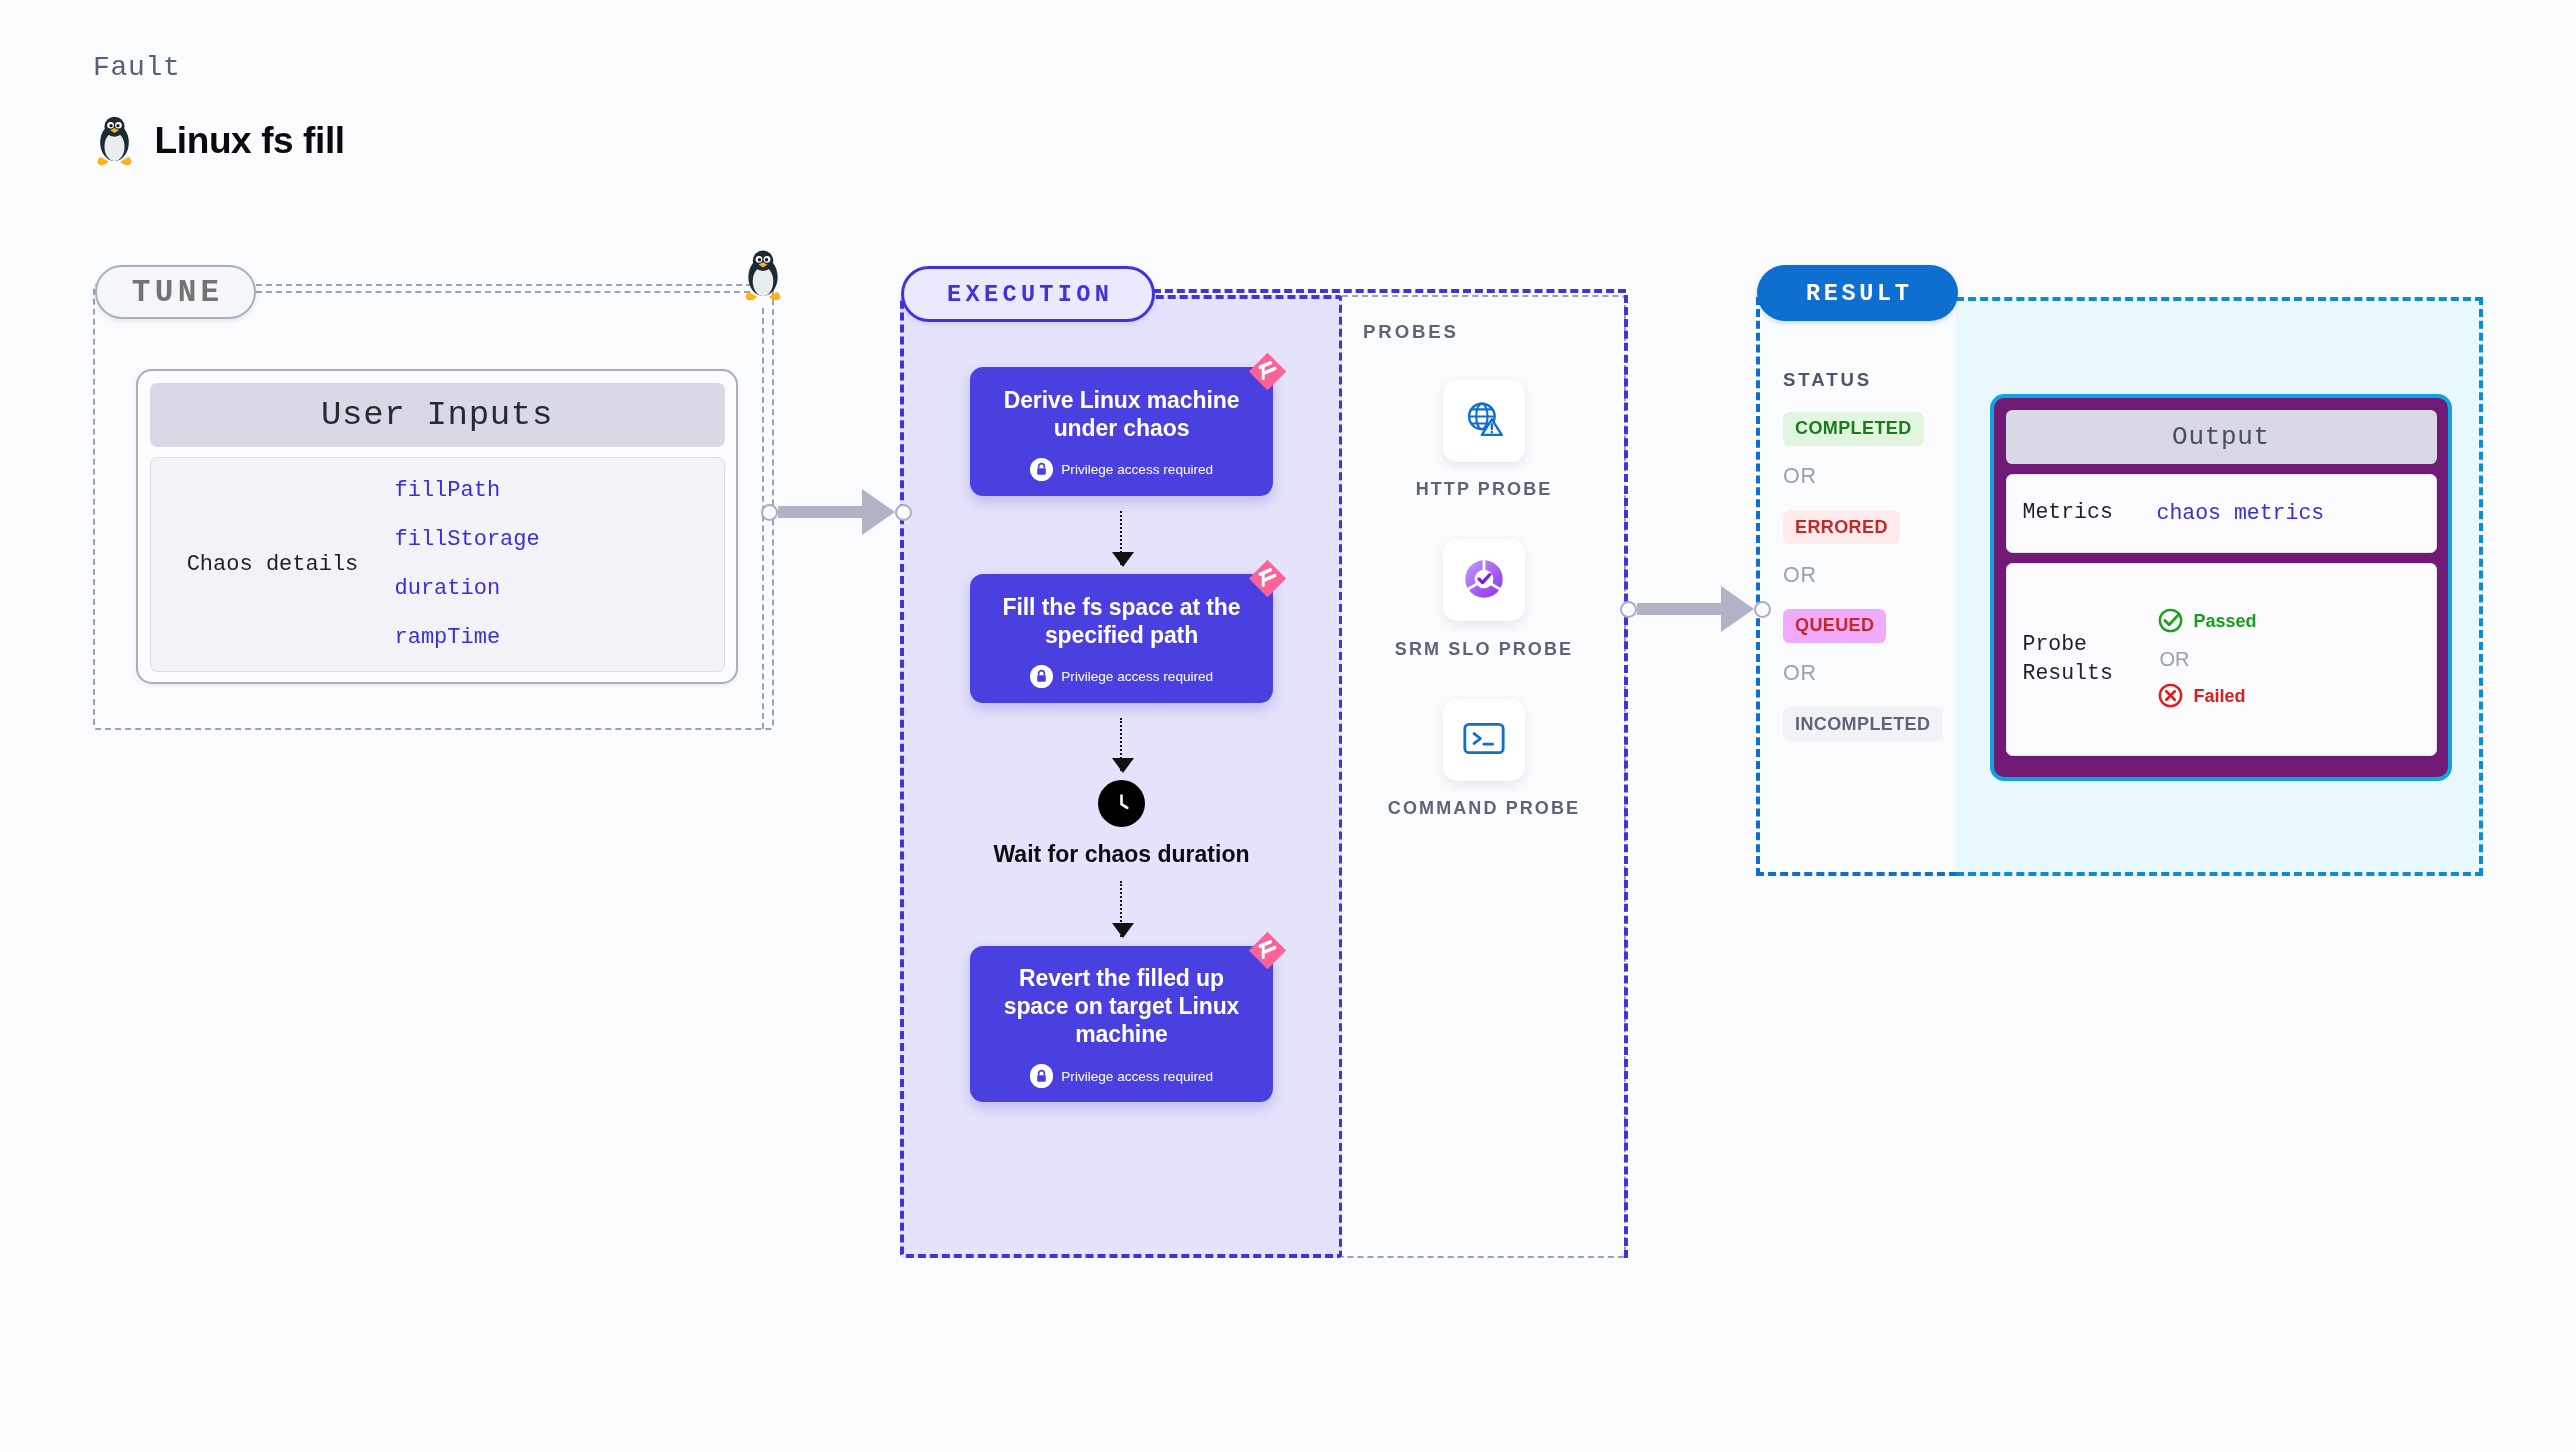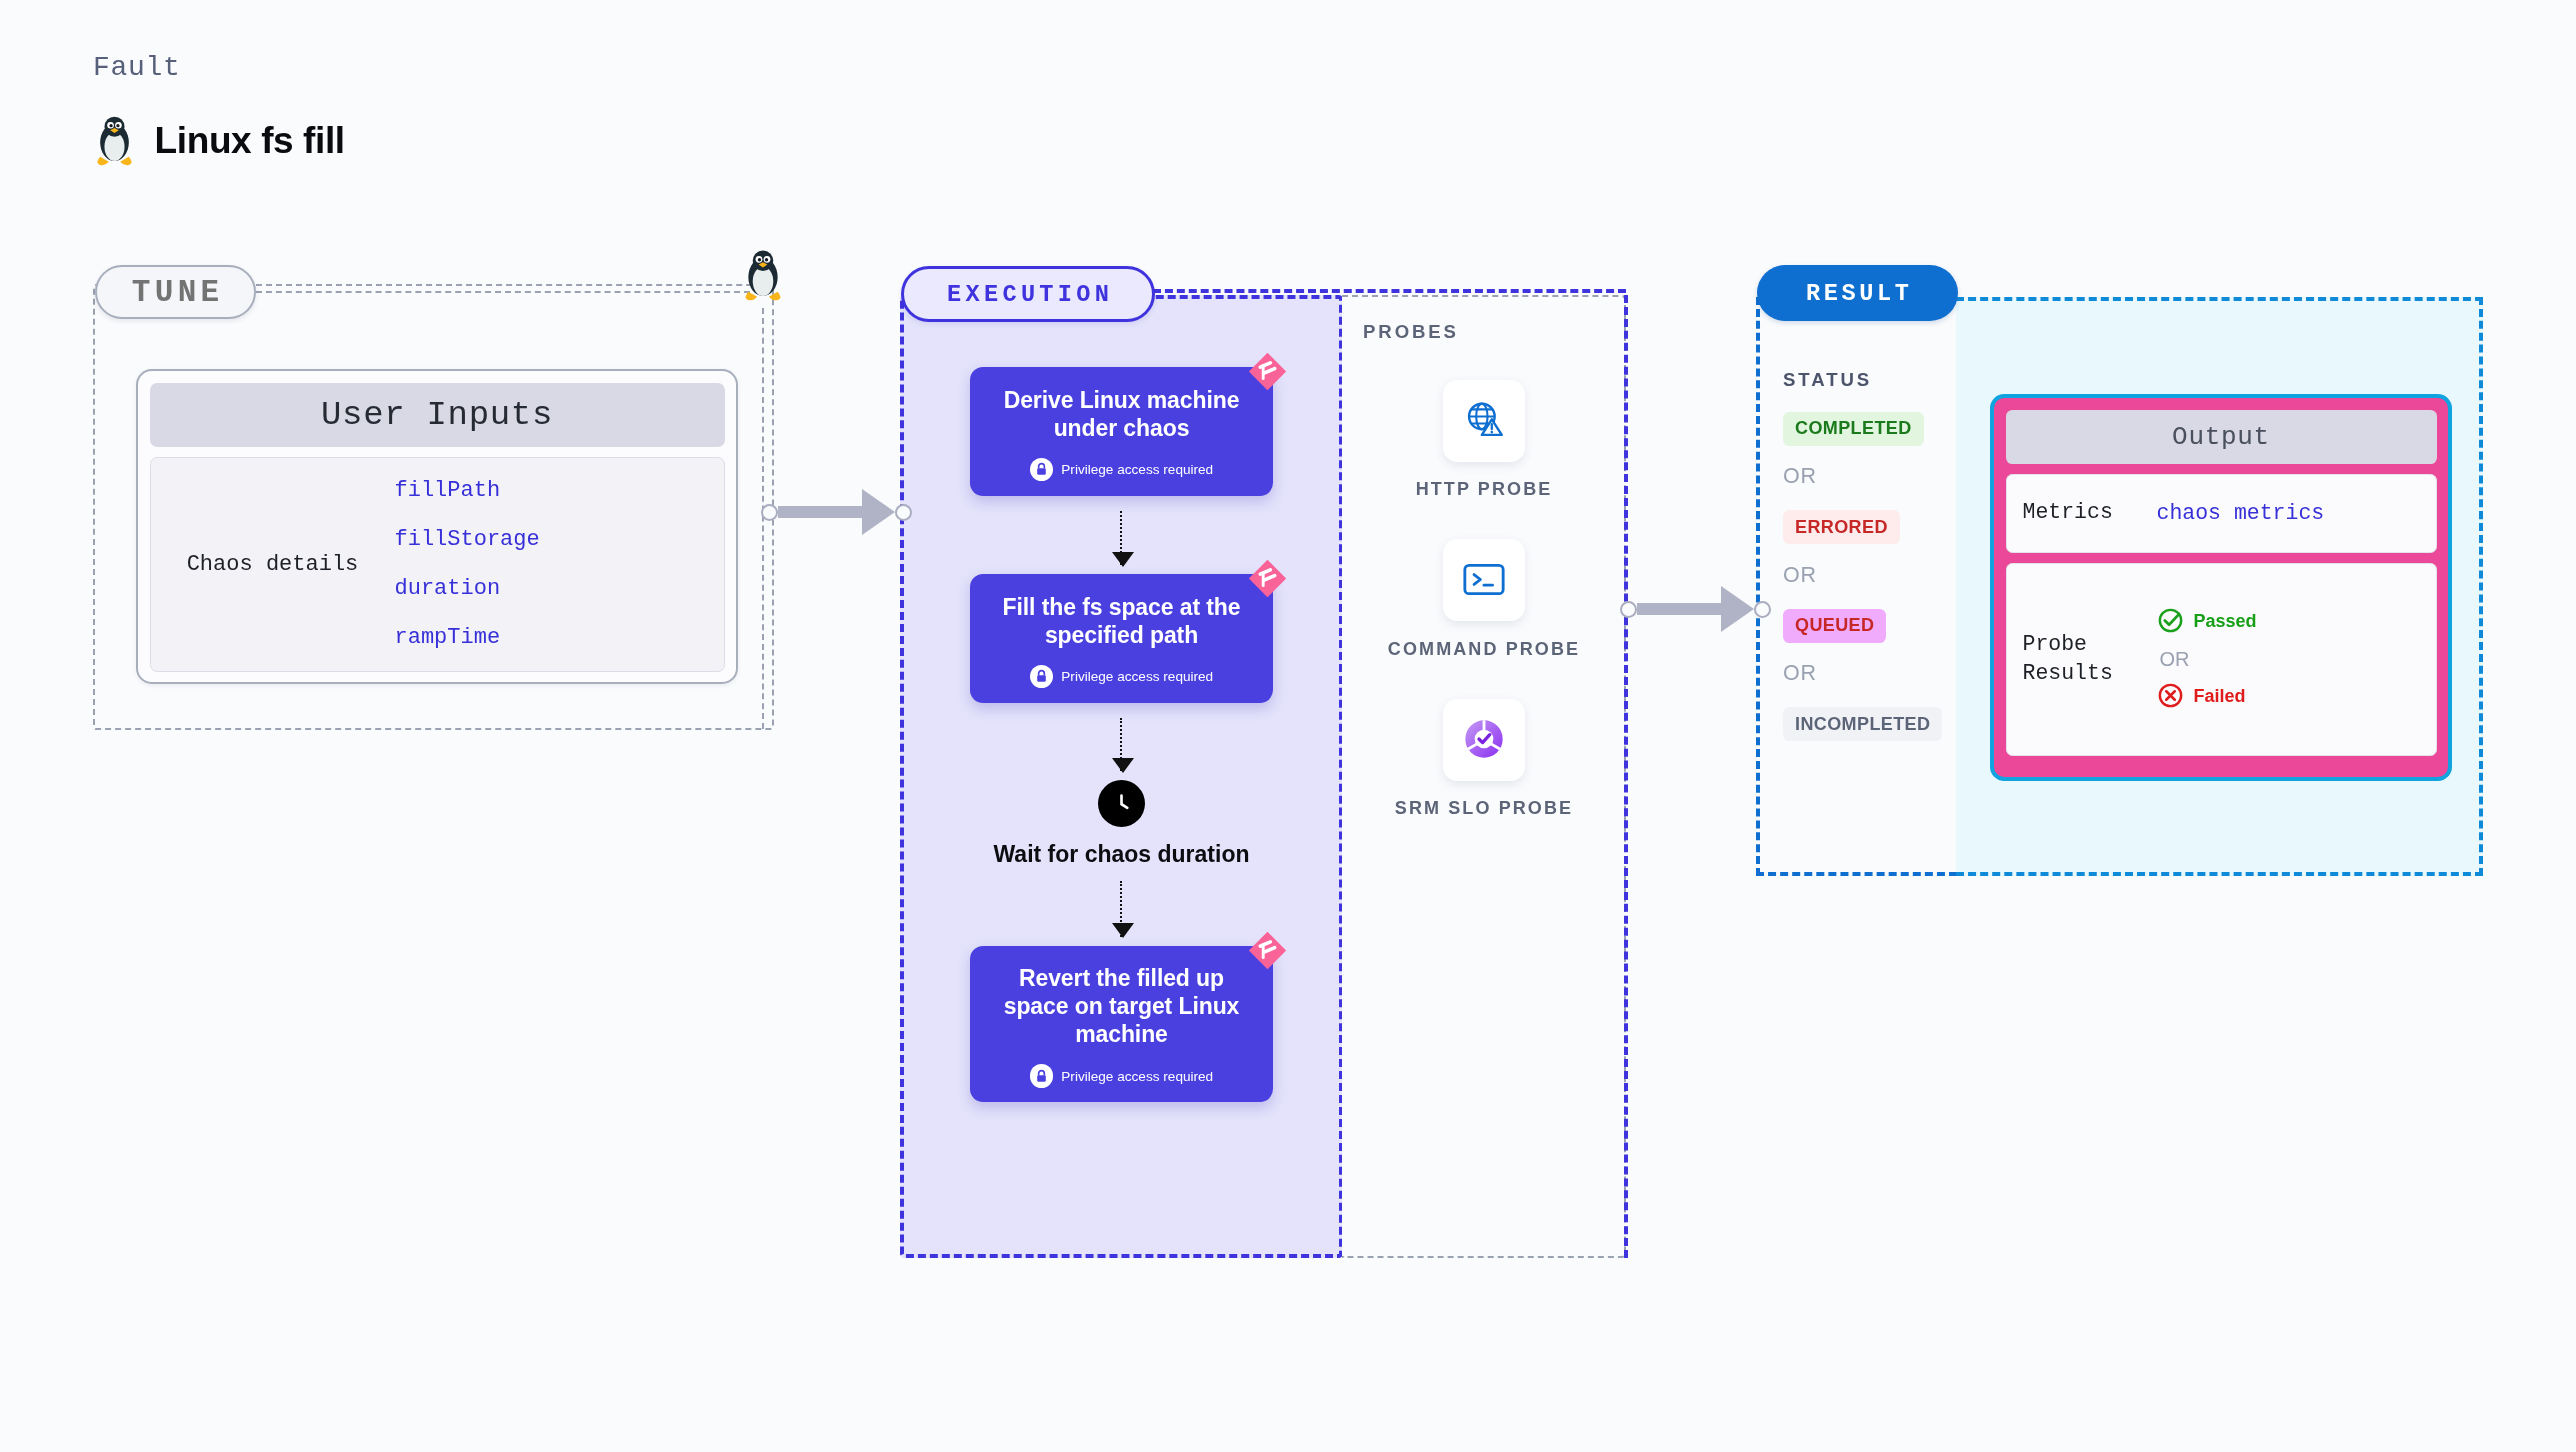--- a/index.html
+++ b/index.html
@@ -281,21 +281,21 @@
     margin-top: 21px;
   }
   .status-or {
     font-size: 21.5px; color: #9aa1b0; margin-top: 18.6px;
     letter-spacing: 0.7px;
   }
 
   
   #output-card {
     position: absolute; left: 1990px; top: 394px; width: 462px; height: 387px;
-    background: #ec4899;
+    background: #701a75;
     border: 4.3px solid #0fa3e0;
     border-radius: 14.3px;
     padding: 11.5px;
     z-index: 4;
   }
   #output-header {
     height: 54px; background: #d8d9e4; border-radius: 6.4px;
     display: flex; align-items: center; justify-content: center;
   }
   #output-header span {
@@ -490,50 +490,50 @@
           <circle cx="42" cy="48" r="1.9" fill="#0f6fd0"></circle>
         </svg>
       </span>
     </div>
     <div class="probe-label">HTTP PROBE</div>
   </div>
 
   <div class="probe-item">
     <div class="probe-tile">
       <span>
-        <svg width="44" height="37" viewBox="0 0 62 52">
-          <rect x="4" y="6" width="54" height="40" rx="6" fill="none" stroke="#0f6fd0" stroke-width="4"></rect>
-          <path d="M17 19 L26 26 L17 33" fill="none" stroke="#0f6fd0" stroke-width="4" stroke-linecap="round" stroke-linejoin="round"></path>
-          <path d="M31 34 H43" stroke="#0f6fd0" stroke-width="4" stroke-linecap="round"></path>
-        </svg>
-      </span>
-    </div>
-    <div class="probe-label">COMMAND PROBE</div>
-  </div>
-
-  <div class="probe-item">
-    <div class="probe-tile">
-      <span>
         <svg width="46" height="46" viewBox="0 0 64 64">
           <defs>
             <linearGradient id="slog" x1="0" y1="0" x2="1" y2="1">
               <stop offset="0%" stop-color="#c49bf5"></stop>
               <stop offset="100%" stop-color="#8b2ef0"></stop>
             </linearGradient>
           </defs>
           <circle cx="32" cy="32" r="26" fill="url(#slog)"></circle>
           <path d="M32 6 V26" stroke="#ffffff" stroke-width="4"></path>
           <path d="M10 46 L27 36" stroke="#ffffff" stroke-width="4"></path>
           <path d="M54 46 L37 36" stroke="#ffffff" stroke-width="4"></path>
           <circle cx="32" cy="32" r="13" fill="#ffffff"></circle>
           <path d="M25 32 L30 37 L40 26" stroke="#7b22e0" stroke-width="4.6" fill="none" stroke-linecap="round" stroke-linejoin="round"></path>
         </svg>
       </span>
     </div>
     <div class="probe-label">SRM SLO PROBE</div>
+  </div>
+
+  <div class="probe-item">
+    <div class="probe-tile">
+      <span>
+        <svg width="44" height="37" viewBox="0 0 62 52">
+          <rect x="4" y="6" width="54" height="40" rx="6" fill="none" stroke="#0f6fd0" stroke-width="4"></rect>
+          <path d="M17 19 L26 26 L17 33" fill="none" stroke="#0f6fd0" stroke-width="4" stroke-linecap="round" stroke-linejoin="round"></path>
+          <path d="M31 34 H43" stroke="#0f6fd0" stroke-width="4" stroke-linecap="round"></path>
+        </svg>
+      </span>
+    </div>
+    <div class="probe-label">COMMAND PROBE</div>
   </div>
 </div>
 
 <div class="arrow-wrap" id="arrow-2">
   <span class="arrow-dot"></span>
   <span class="arrow-bar"></span>
   <span class="arrow-head"></span>
   <span class="arrow-dot"></span>
 </div>
 

